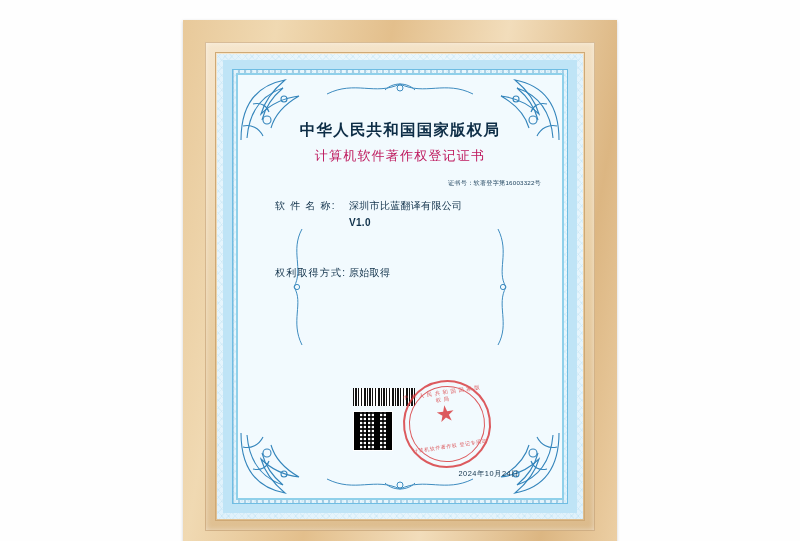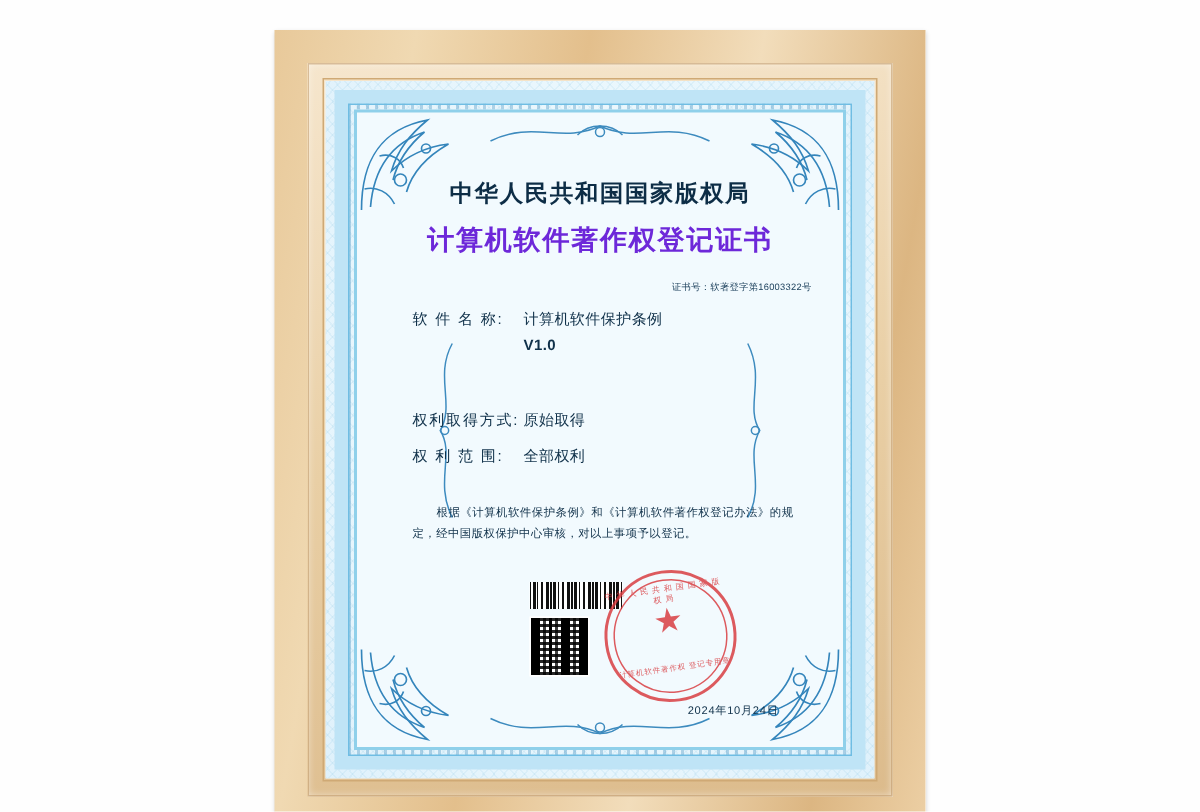--- a/index.html
+++ b/index.html
@@ -149,24 +149,24 @@
     margin-top: 30px;
   }
   .title-line1 {
     font-size: 15.5px;
     font-weight: bold;
     letter-spacing: 1.2px;
     color: #0d2d46;
     line-height: 1.6;
   }
   .title-line2 {
-    font-size: 18px;
-    font-weight: bold;
+    font-size: 13px;
+    font-weight: normal;
     letter-spacing: 1.2px;
-    color: #6d28d9;
+    color: #be185d;
     line-height: 1.6;
     margin-top: 3px;
   }
 
   .cert-no {
     margin-top: 12px;
     text-align: right;
     padding-right: 6px;
     font-size: 6.2px;
     color: #173c58;
@@ -404,50 +404,43 @@
           <div class="title-line2">计算机软件著作权登记证书</div>
         </div>
 
         <div class="cert-no">证书号：软著登字第16003322号</div>
 
         <div class="fields">
 
           <div class="field-row">
             <div class="field-label">软 件 名 称:</div>
             <div class="field-value">
-              <span>计算机软件保护条例</span>
+              <span>深圳市比蓝翻译有限公司</span>
               <span class="sub">V1.0</span>
             </div>
           </div>
 
           <div class="gap-sm"></div>
 
 
           <div class="gap-lg"></div>
 
           <div class="field-row">
             <div class="field-label">权利取得方式:</div>
             <div class="field-value">原始取得</div>
           </div>
 
           <div class="gap-sm"></div>
 
-          <div class="field-row">
-            <div class="field-label">权 利 范 围:</div>
-            <div class="field-value">全部权利</div>
-          </div>
 
           <div class="gap-sm"></div>
 
 
         </div>
 
-        <div class="paragraph">
-          <span class="indent"></span><span>根据《计算机软件保护条例》和《计算机软件著作权登记办法》的规定，经中国版权保护中心审核，对以上事项予以登记。</span>
-        </div>
 
         <div class="codes">
           <div class="barcode"></div>
           <div class="qr"></div>
         </div>
 
         <div class="seal">
           <div class="ring"></div>
           <div class="seal-text-top">中华人民共和国国家版权局</div>
           <div class="star">★</div>

